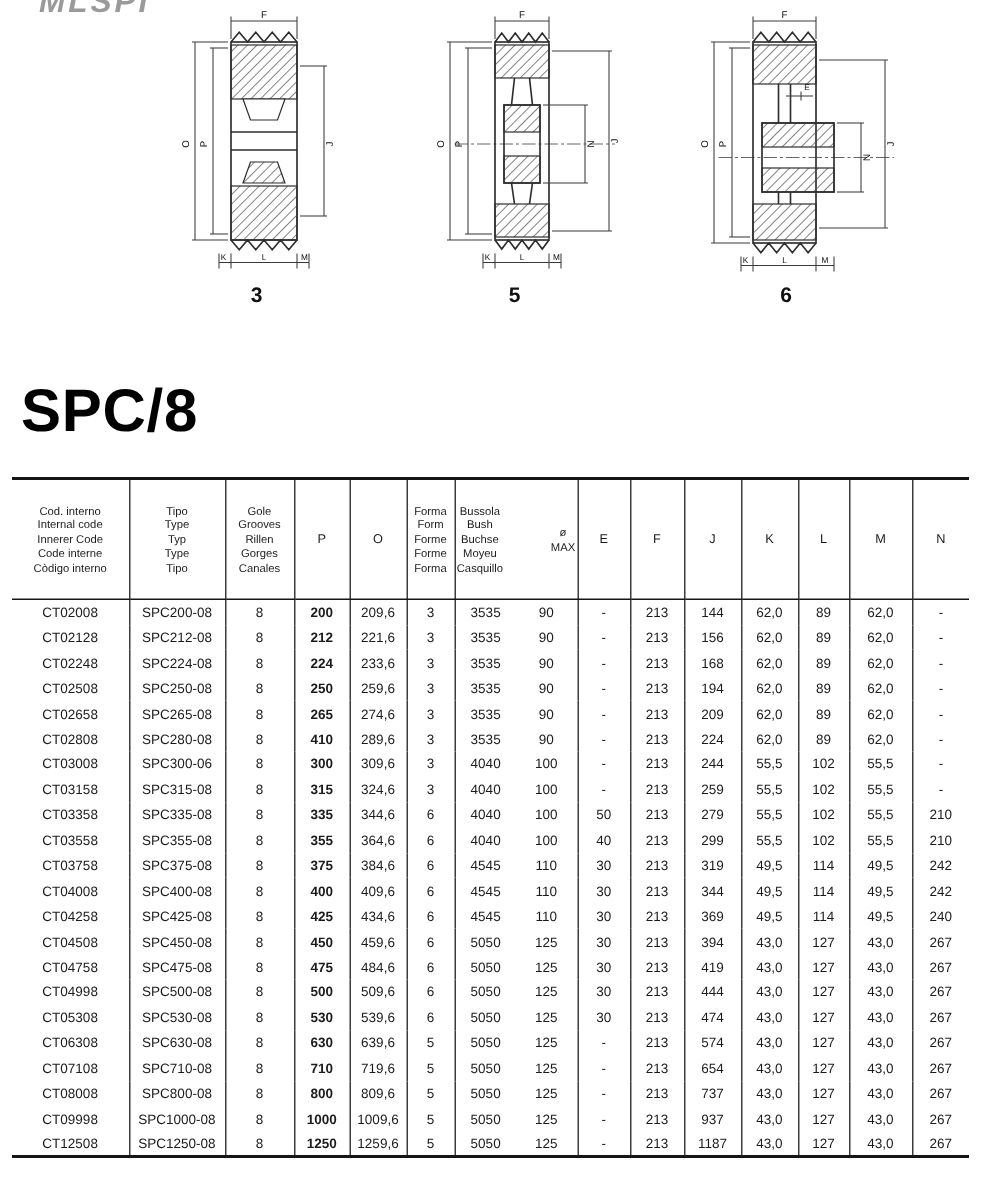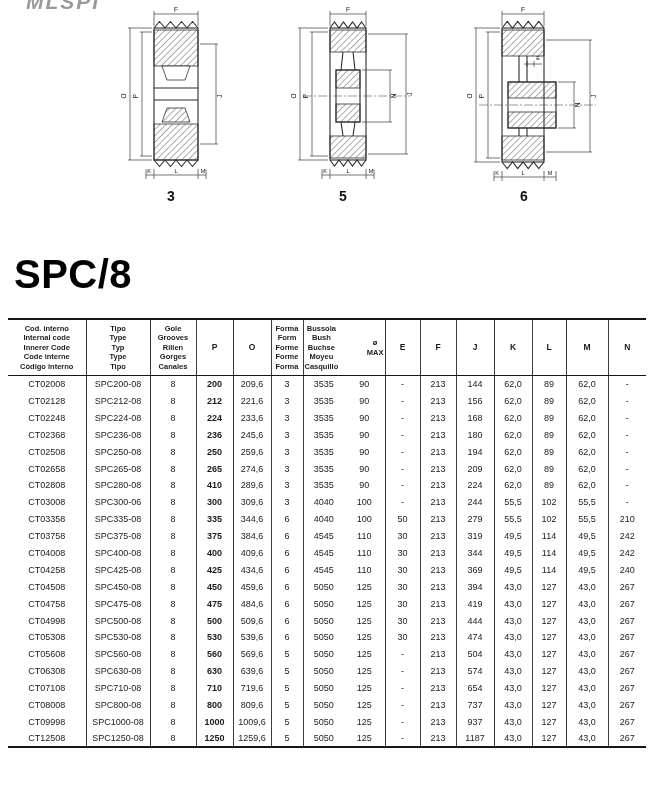--- a/index.html
+++ b/index.html
@@ -28,21 +28,21 @@
   
   .page-title { position:absolute; top:252px; left:14px; font-size:40px; font-weight:bold;
                 letter-spacing:0.5px; color:#000000; }
 
   
   table.spec { position:absolute; top:318px; left:8px; width:638px; border-collapse:collapse;
                table-layout:fixed; border-top:2px solid #161616; border-bottom:2px solid #161616; }
   table.spec th, table.spec td { border-right:1px solid #3c3c3c; text-align:center;
                                  vertical-align:middle; overflow:hidden; }
   table.spec th:last-child, table.spec td:last-child { border-right:none; }
-  thead th { font-weight:bold; font-size:7.5px; line-height:1.26; padding:4px 1px;
+  thead th { font-weight:normal; font-size:7.5px; line-height:1.26; padding:16px 1px;
              border-bottom:1.5px solid #161616; }
   thead th.letter { font-size:8.5px; }
   .multiline { white-space:pre-line; }
   .bush-head { display:flex; align-items:center; justify-content:space-between; }
   tbody td { font-size:9px; height:16.9px; padding:0 1px; }
   tbody td.bold { font-weight:bold; }
   td.bush-cell { padding:0; }
   td.bush-cell .pair { display:flex; }
   td.bush-cell .pair span { flex:1; }
 </style>
@@ -333,41 +333,20 @@
           </td>
           <td>-</td>
           <td>213</td>
           <td>168</td>
           <td>62,0</td>
           <td>89</td>
           <td>62,0</td>
           <td>-</td>
         </tr>
         <tr>
-          <td>CT02368</td>
-          <td>SPC236-08</td>
-          <td>8</td>
-          <td class="bold">236</td>
-          <td>245,6</td>
-          <td>3</td>
-          <td class="bush-cell">
-            <div class="pair">
-              <span>3535</span>
-              <span>90</span>
-            </div>
-          </td>
-          <td>-</td>
-          <td>213</td>
-          <td>180</td>
-          <td>62,0</td>
-          <td>89</td>
-          <td>62,0</td>
-          <td>-</td>
-        </tr>
-        <tr>
           <td>CT02508</td>
           <td>SPC250-08</td>
           <td>8</td>
           <td class="bold">250</td>
           <td>259,6</td>
           <td>3</td>
           <td class="bush-cell">
             <div class="pair">
               <span>3535</span>
               <span>90</span>
@@ -432,20 +411,41 @@
           <td>3</td>
           <td class="bush-cell">
             <div class="pair">
               <span>4040</span>
               <span>100</span>
             </div>
           </td>
           <td>-</td>
           <td>213</td>
           <td>244</td>
+          <td>55,5</td>
+          <td>102</td>
+          <td>55,5</td>
+          <td>-</td>
+        </tr>
+        <tr>
+          <td>CT03158</td>
+          <td>SPC315-08</td>
+          <td>8</td>
+          <td class="bold">315</td>
+          <td>324,6</td>
+          <td>3</td>
+          <td class="bush-cell">
+            <div class="pair">
+              <span>4040</span>
+              <span>100</span>
+            </div>
+          </td>
+          <td>-</td>
+          <td>213</td>
+          <td>259</td>
           <td>55,5</td>
           <td>102</td>
           <td>55,5</td>
           <td>-</td>
         </tr>
         <tr>
           <td>CT03358</td>
           <td>SPC335-08</td>
           <td>8</td>
           <td class="bold">335</td>
@@ -459,20 +459,41 @@
           </td>
           <td>50</td>
           <td>213</td>
           <td>279</td>
           <td>55,5</td>
           <td>102</td>
           <td>55,5</td>
           <td>210</td>
         </tr>
         <tr>
+          <td>CT03558</td>
+          <td>SPC355-08</td>
+          <td>8</td>
+          <td class="bold">355</td>
+          <td>364,6</td>
+          <td>6</td>
+          <td class="bush-cell">
+            <div class="pair">
+              <span>4040</span>
+              <span>100</span>
+            </div>
+          </td>
+          <td>40</td>
+          <td>213</td>
+          <td>299</td>
+          <td>55,5</td>
+          <td>102</td>
+          <td>55,5</td>
+          <td>210</td>
+        </tr>
+        <tr>
           <td>CT03758</td>
           <td>SPC375-08</td>
           <td>8</td>
           <td class="bold">375</td>
           <td>384,6</td>
           <td>6</td>
           <td class="bush-cell">
             <div class="pair">
               <span>4545</span>
               <span>110</span>
@@ -606,41 +627,20 @@
           </td>
           <td>30</td>
           <td>213</td>
           <td>474</td>
           <td>43,0</td>
           <td>127</td>
           <td>43,0</td>
           <td>267</td>
         </tr>
         <tr>
-          <td>CT05608</td>
-          <td>SPC560-08</td>
-          <td>8</td>
-          <td class="bold">560</td>
-          <td>569,6</td>
-          <td>5</td>
-          <td class="bush-cell">
-            <div class="pair">
-              <span>5050</span>
-              <span>125</span>
-            </div>
-          </td>
-          <td>-</td>
-          <td>213</td>
-          <td>504</td>
-          <td>43,0</td>
-          <td>127</td>
-          <td>43,0</td>
-          <td>267</td>
-        </tr>
-        <tr>
           <td>CT06308</td>
           <td>SPC630-08</td>
           <td>8</td>
           <td class="bold">630</td>
           <td>639,6</td>
           <td>5</td>
           <td class="bush-cell">
             <div class="pair">
               <span>5050</span>
               <span>125</span>

